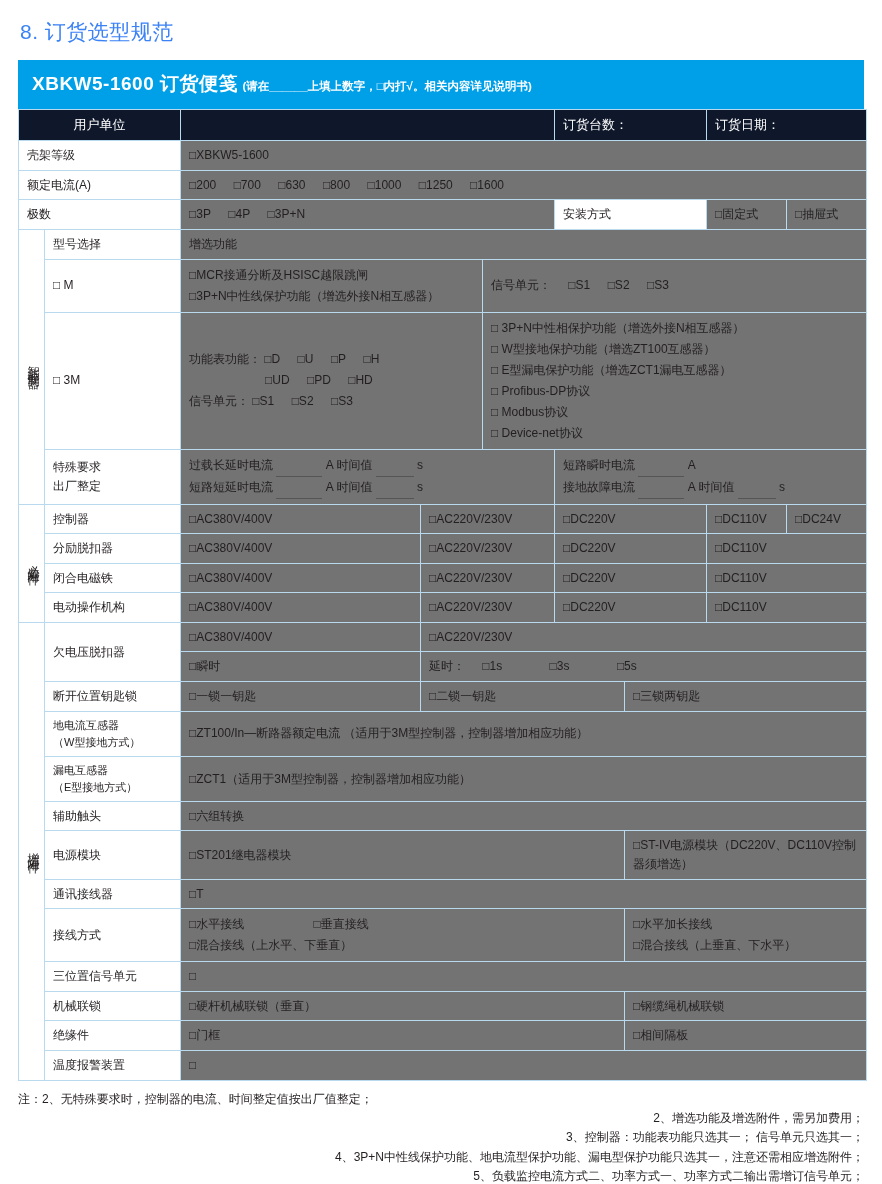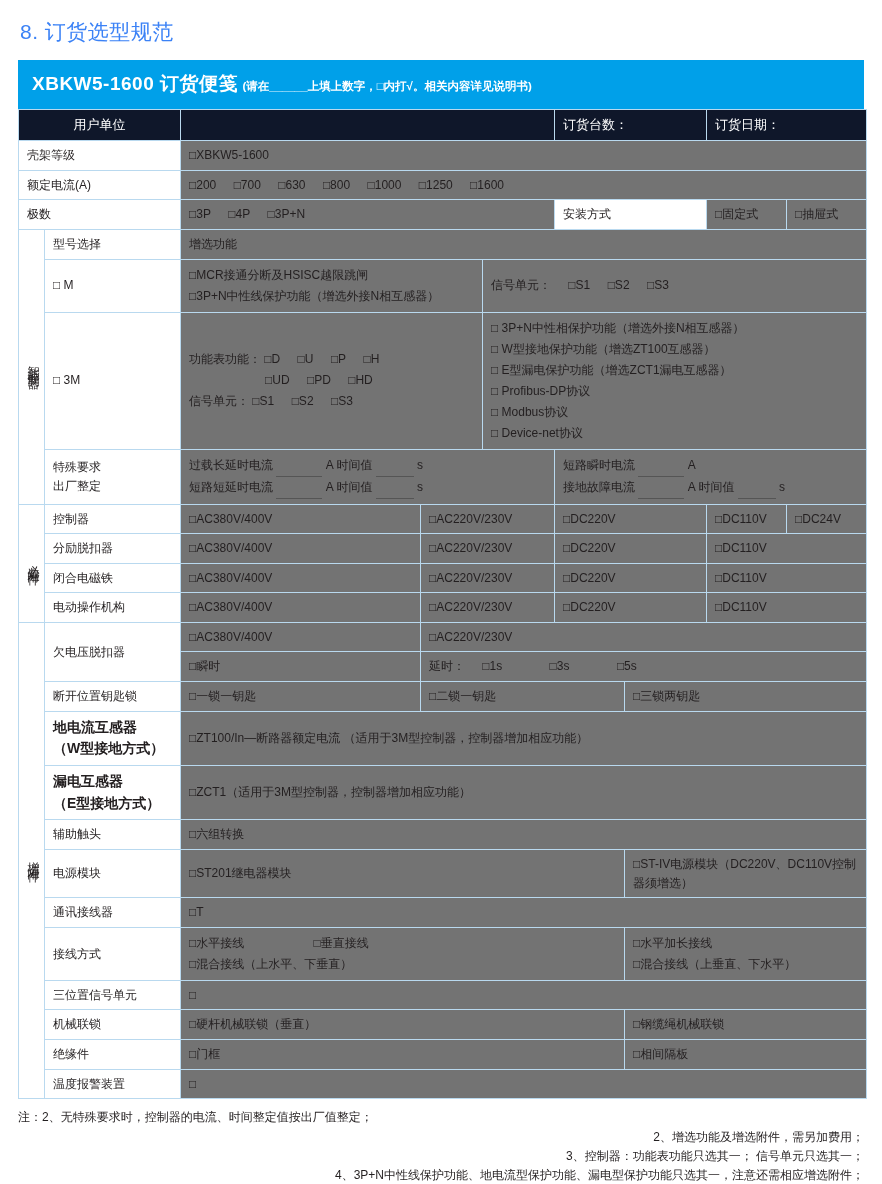--- a/index.html
+++ b/index.html
@@ -63,21 +63,21 @@
   }
   .vside span{
     writing-mode:vertical-rl;
     text-orientation:upright;
     letter-spacing:3px;
     display:inline-block;
     line-height:1.05;
     font-size:12px;
   }
   .cell{background:#737373;margin-top:20px;}
-  .sm{font-size:14px;font-weight:bold;}
+  .sm{font-size:11px;}
   .nowrap{white-space:nowrap;}
   .opt{display:inline-block;margin-right:14px;white-space:nowrap;}
   .opt:last-child{margin-right:0;}
   .stack div{line-height:1.75;}
 
   .ul{display:inline-block;border-bottom:1px solid #555;min-width:46px;}
   .ul-sm{display:inline-block;border-bottom:1px solid #555;min-width:38px;}
 
   
   .notes{

